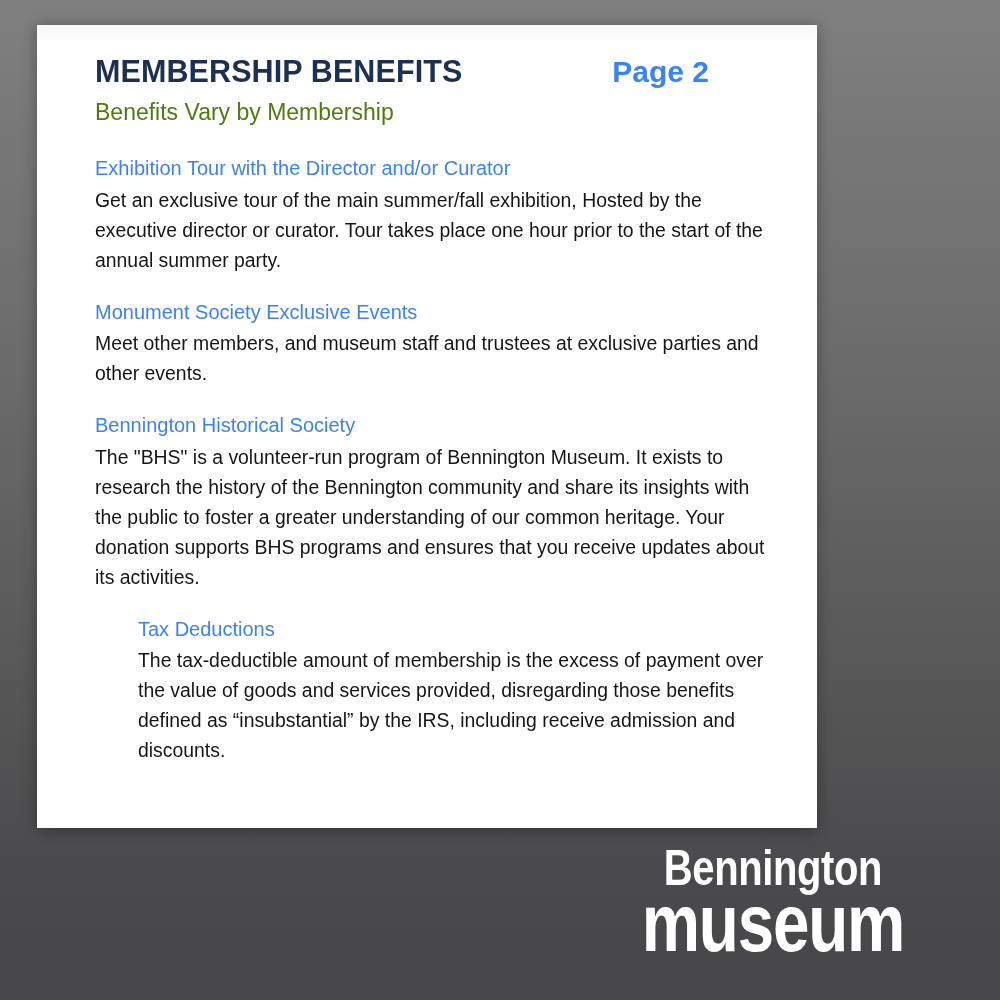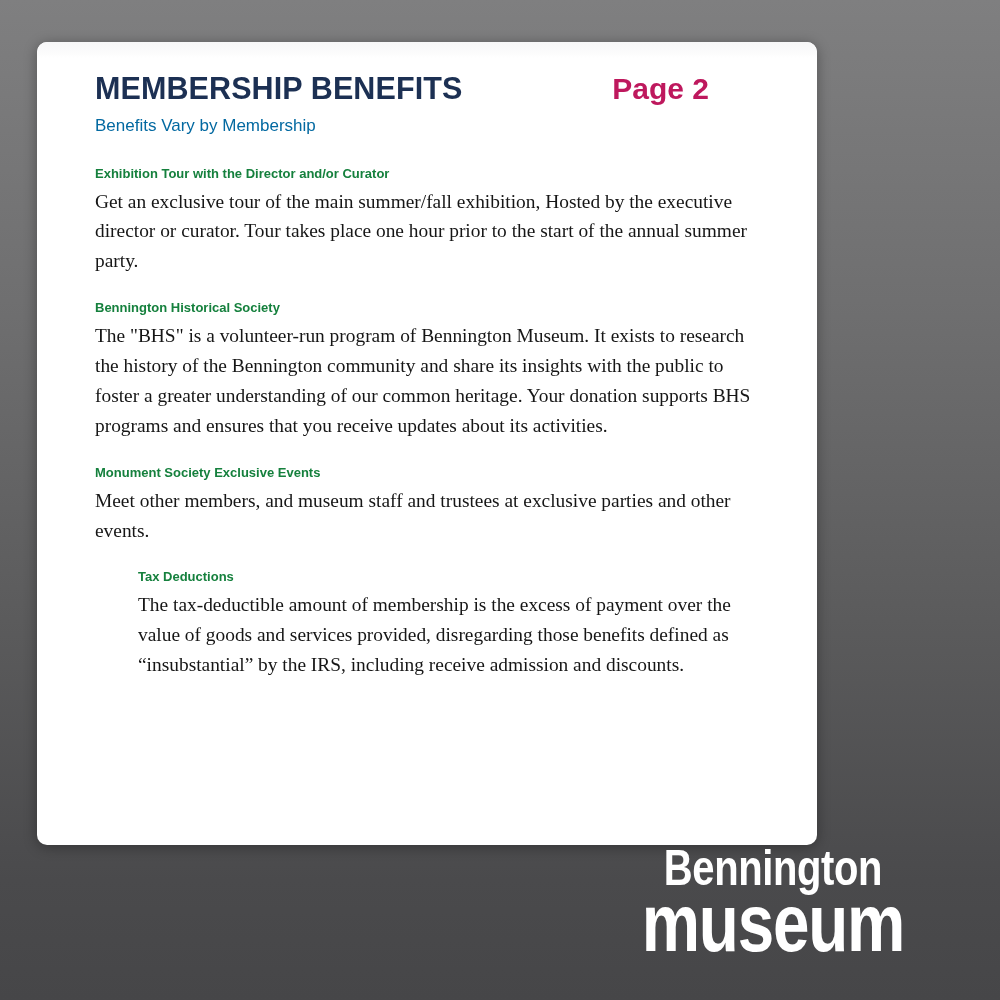--- a/index.html
+++ b/index.html
@@ -19,27 +19,26 @@
     width: 1000px;
     height: 1000px;
     background: linear-gradient(to bottom, #7f7f80 0%, #6f6f70 30%, #5b5b5c 62%, #4a4a4c 88%, #464648 100%);
     overflow: hidden;
   }
 
   
   #doc-card {
     position: absolute;
     left: 37px;
-    top: 42px;
+    top: 25px;
     width: 780px;
     height: 803px;
     background: #ffffff;
     box-shadow: 0 2px 14px rgba(0,0,0,0.33);
     overflow: hidden;
-    border-radius: 10px;
   }
   #doc-card::before {
     content: "";
     position: absolute;
     left: 0; top: 0;
     width: 100%;
     height: 16px;
     background: linear-gradient(to bottom, #f7f7f8 0%, #fcfcfc 70%, #ffffff 100%);
     pointer-events: none;
   }
@@ -60,61 +59,60 @@
     font-weight: bold;
     color: #1c3053;
     letter-spacing: 0.1px;
     line-height: 1.15;
     margin: 0;
     white-space: nowrap;
   }
   .page-label {
     font-size: 30px;
     font-weight: bold;
-    color: #be185d;
+    color: #3b82f6;
     line-height: 1.15;
     margin: 0;
     white-space: nowrap;
     padding-right: 62px;
   }
 
   .doc-subtitle {
-    font-size: 17px;
-    color: #0369a1;
+    font-size: 23px;
+    color: #4d7c0f;
     margin: 9px 0 0 0;
     line-height: 1.2;
     font-weight: normal;
   }
 
   
   .sections {
     margin-top: 30px;
   }
   .section {
     margin-bottom: 24px;
   }
   .section:last-child {
     margin-bottom: 0;
     margin-left: 43px;
   }
   .section-heading {
-    font-size: 13px;
-    font-weight: bold;
-    color: #15803d;
+    font-size: 20px;
+    font-weight: normal;
+    color: #3b82f6;
     margin: 0 0 4px 0;
     line-height: 1.28;
   }
   .section-body {
     font-size: 19.4px;
     color: #161616;
     margin: 0;
     line-height: 1.545;
     max-width: 670px;
     font-weight: normal;
-    font-family: Liberation Serif, serif;
   }
 
   
   #logo {
     position: absolute;
     right: 96px;
     bottom: 44px;
     text-align: center;
     line-height: 1;
     user-select: none;
@@ -159,27 +157,27 @@
       <div class="doc-subtitle">Benefits Vary by Membership</div>
 
       <div class="sections">
 
         <div class="section">
           <div class="section-heading">Exhibition Tour with the Director and/or Curator</div>
           <p class="section-body">Get an exclusive tour of the main summer/fall exhibition, Hosted by the executive director or curator. Tour takes place one hour prior to the start of the annual summer party.</p>
         </div>
 
         <div class="section">
-          <div class="section-heading">Bennington Historical Society</div>
-          <p class="section-body">The "BHS" is a volunteer-run program of Bennington Museum. It exists to research the history of the Bennington community and share its insights with the public to foster a greater understanding of our common heritage. Your donation supports BHS programs and ensures that you receive updates about its activities.</p>
+          <div class="section-heading">Monument Society Exclusive Events</div>
+          <p class="section-body">Meet other members, and museum staff and trustees at exclusive parties and other events.</p>
         </div>
 
         <div class="section">
-          <div class="section-heading">Monument Society Exclusive Events</div>
-          <p class="section-body">Meet other members, and museum staff and trustees at exclusive parties and other events.</p>
+          <div class="section-heading">Bennington Historical Society</div>
+          <p class="section-body">The "BHS" is a volunteer-run program of Bennington Museum. It exists to research the history of the Bennington community and share its insights with the public to foster a greater understanding of our common heritage. Your donation supports BHS programs and ensures that you receive updates about its activities.</p>
         </div>
 
         <div class="section">
           <div class="section-heading">Tax Deductions</div>
           <p class="section-body">The tax-deductible amount of membership is the excess of payment over the value of goods and services provided, disregarding those benefits defined as “insubstantial” by the IRS, including receive admission and discounts.</p>
         </div>
 
       </div>
     </div>
   </div>

